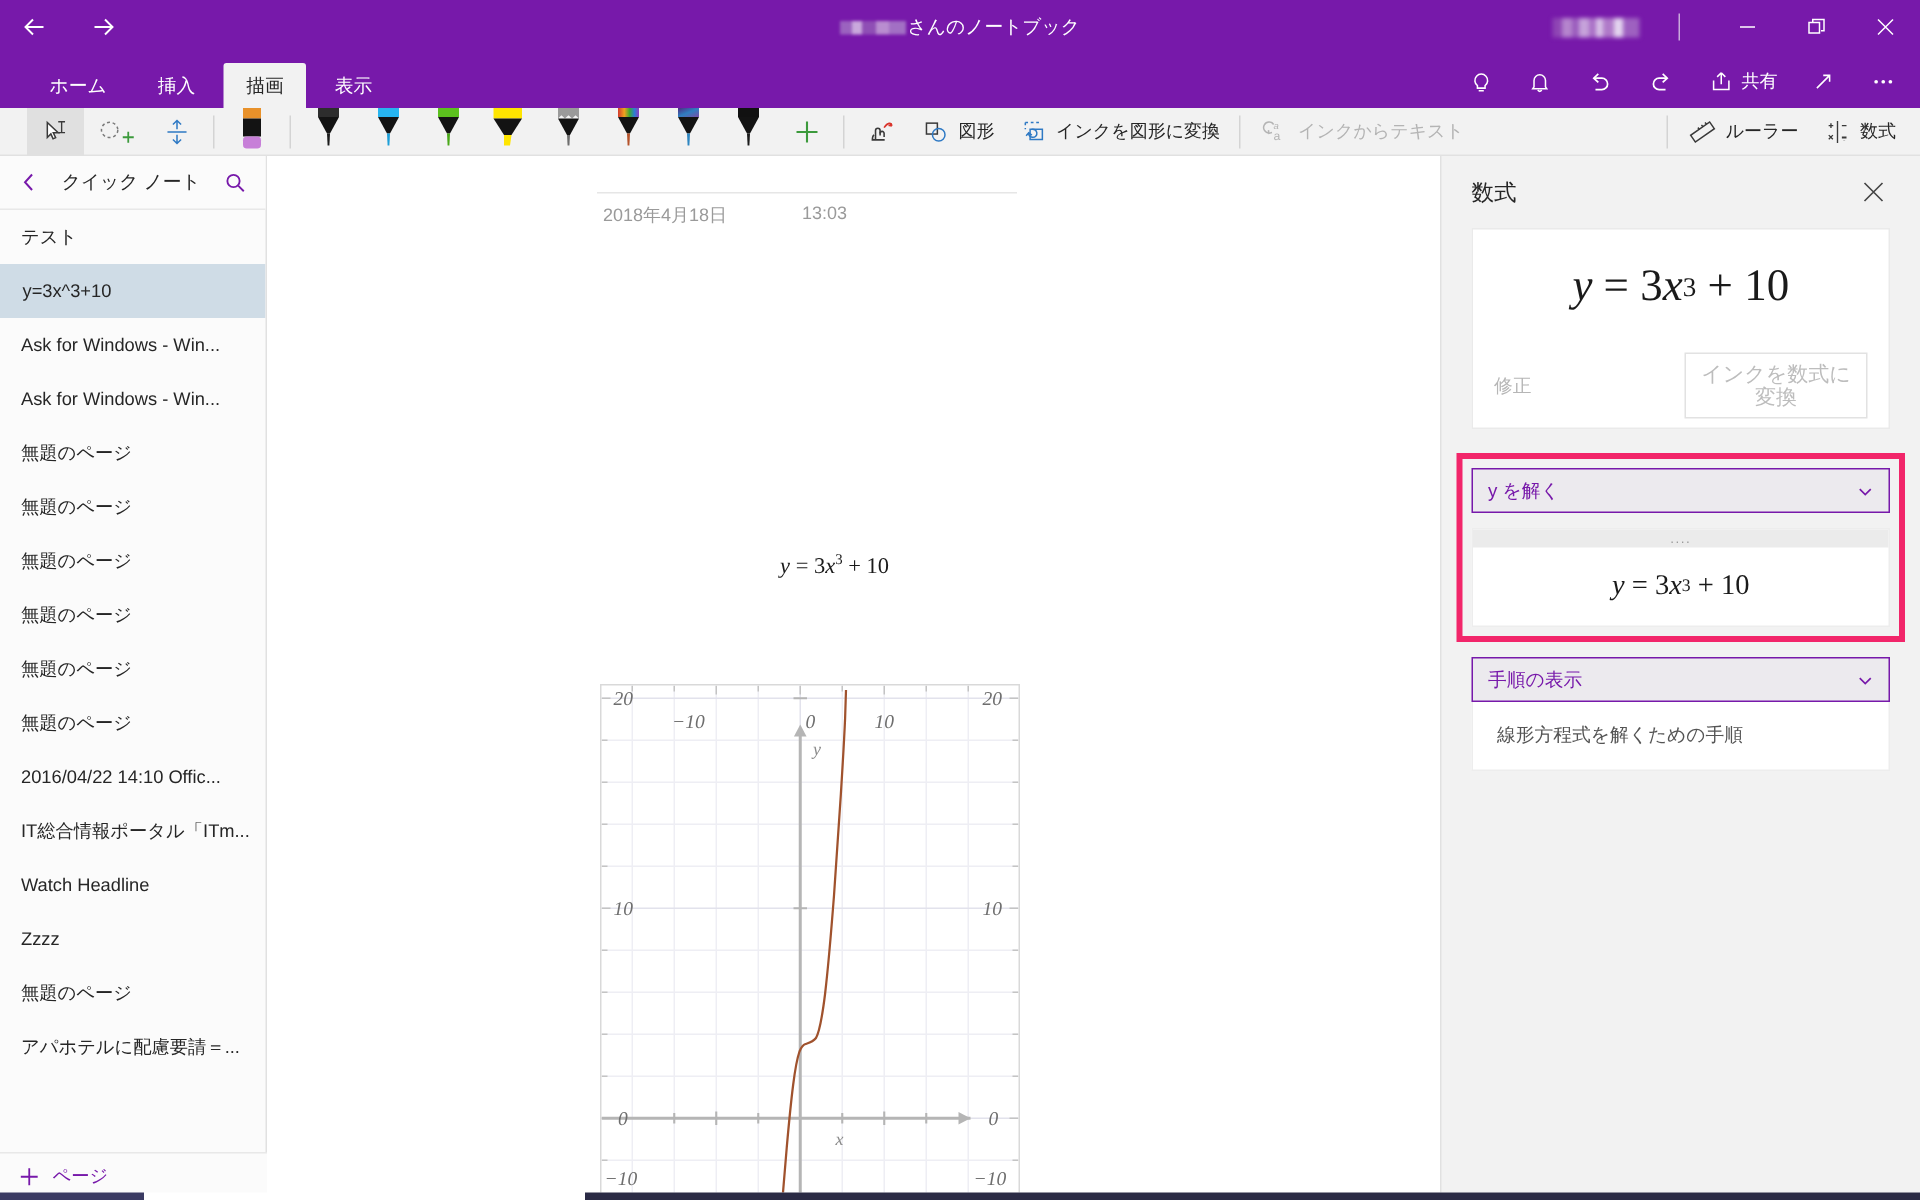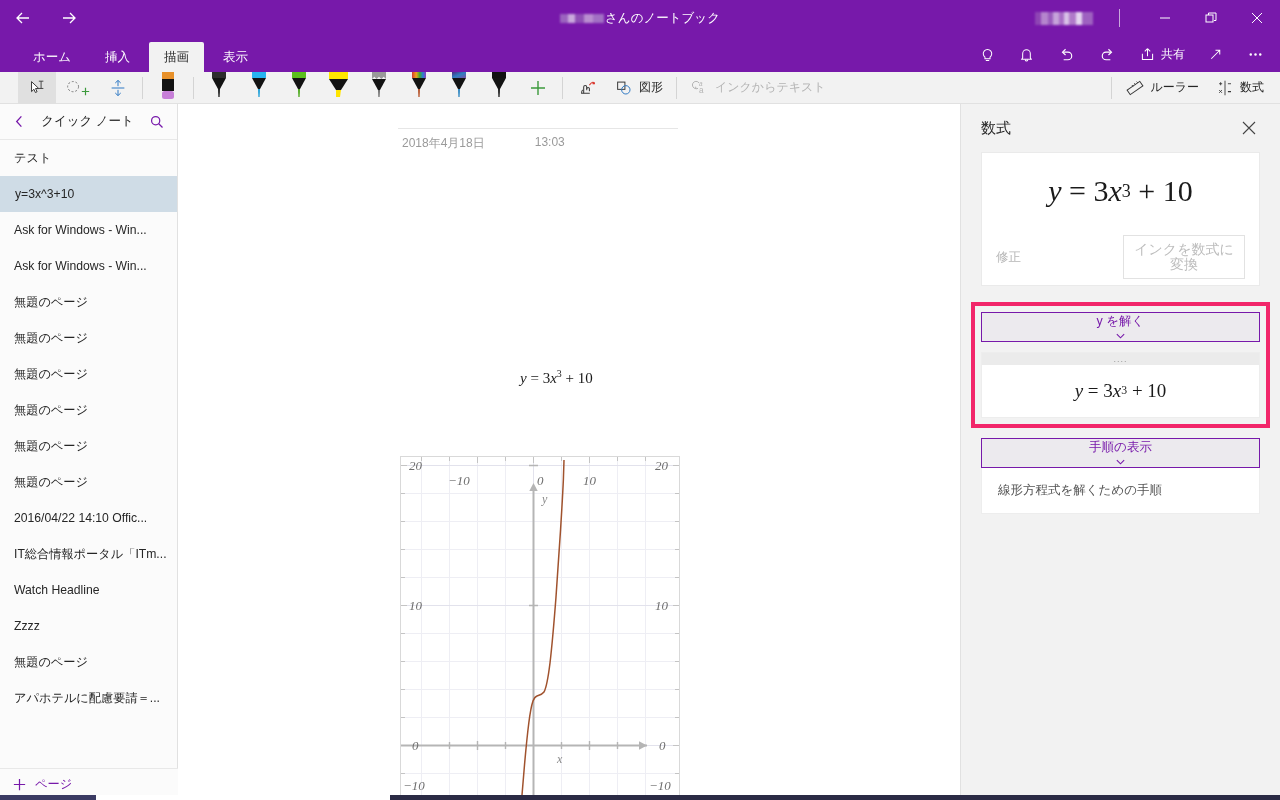--- a/index.html
+++ b/index.html
@@ -157,21 +157,21 @@
     font-size: 14px; line-height: 15px; display: flex; align-items: center;
     justify-content: center; text-align: center; padding: 0 6px;
   }
   .pinkwrap {
     margin: 16px 10px 0 10px; border: 4px solid #f2266a; background: #f2f2f2;
     padding: 6px;
   }
   .ddl {
     height: 30px; background: #eceaee; border: 1px solid #7719aa;
     display: flex; align-items: center; padding: 0 10px;
-    font-size: 12.5px; color: #7719aa; flex-direction: column;
+    font-size: 12.5px; color: #7719aa;
   }
   .ddl .lbl { flex: 1; }
   .ddl .chev { color: #7719aa; display: flex; }
   .resultbox { margin-top: 10px; background: #ffffff; border: 1px solid #ededed; }
   .grabber {
     height: 12px; background: #ebebeb; display: flex; align-items: center; justify-content: center;
     letter-spacing: 1px; color: #9a9a9a; font-size: 9px; line-height: 6px;
   }
   .resulteq {
     height: 52px; display: flex; align-items: center; justify-content: center;
@@ -409,20 +409,30 @@
         <path d="M13 8.5c2.5-3.8 5-3.8 5.4-1.2" stroke="#d9342b"></path>
         <path d="M18.4 7.3l-1.6-.3 1.4-1.4" stroke="#d9342b"></path>
       </svg>
     </div>
     <div class="tb-item">
       <svg width="20" height="20" viewBox="0 0 22 22" fill="none" stroke="#3a3a3a" stroke-width="1.1">
         <rect x="4" y="4.5" width="8" height="8"></rect>
         <circle cx="13" cy="13" r="4.6" stroke="#2e79c4"></circle>
       </svg>
       <span>図形</span>
+    </div>
+    <div class="tb-item">
+      <svg width="20" height="20" viewBox="0 0 22 22" fill="none" stroke="#2e79c4" stroke-width="1.1">
+        <path d="M5 4h12" stroke-dasharray="2 2"></path>
+          <path d="M5 4v5" stroke-dasharray="2 2"></path>
+        <rect x="8.5" y="9" width="9" height="7.5"></rect>
+        <path d="M7.5 11.5a3 3 0 1 0 2-2.4" stroke="#2e79c4"></path>
+        <path d="M5.6 13.8l1.9-2.3 2.3 1.8" stroke="#2e79c4"></path>
+      </svg>
+      <span>インクを図形に変換</span>
     </div>
 
     <div class="tb-sep"></div>
 
     <div class="tb-item dis">
       <svg width="20" height="20" viewBox="0 0 22 22" fill="none" stroke="#b4b4b4" stroke-width="1.1">
         <path d="M10 5.5a4 4 0 1 0-3.5 6.2"></path>
           <path d="M6.2 9.6L6.5 12l2.3-.6"></path>
         <text x="10" y="9" font-size="7" fill="#b4b4b4" stroke="none" font-style="italic">a</text>
         <text x="10" y="17" font-size="9" fill="#b4b4b4" stroke="none">a</text>

